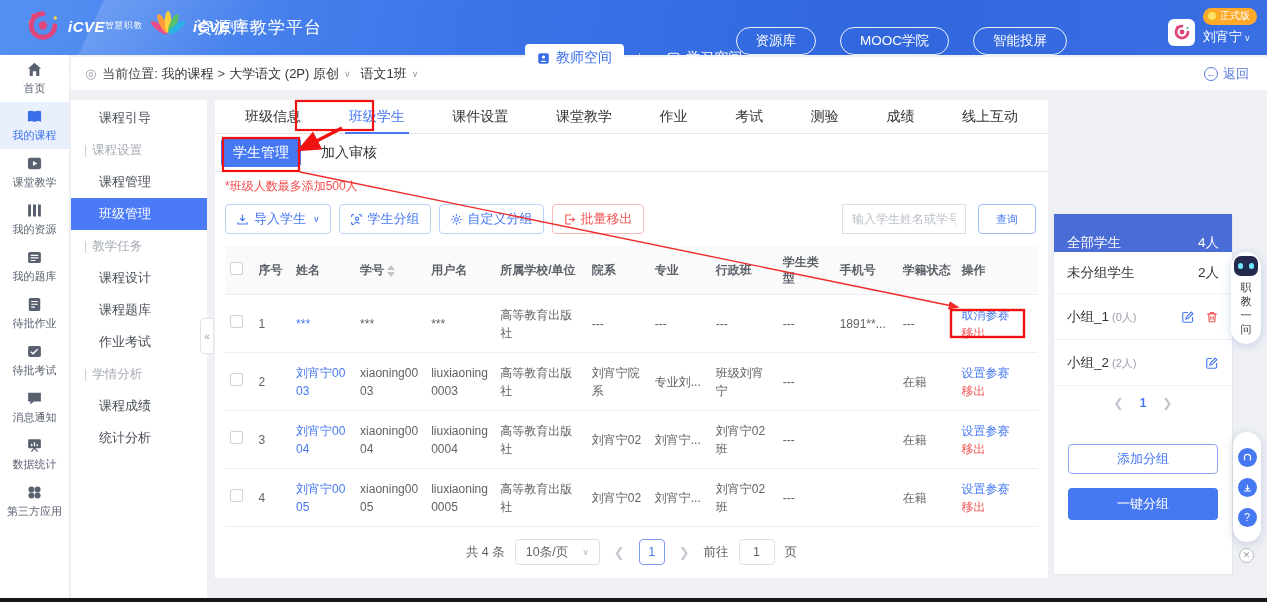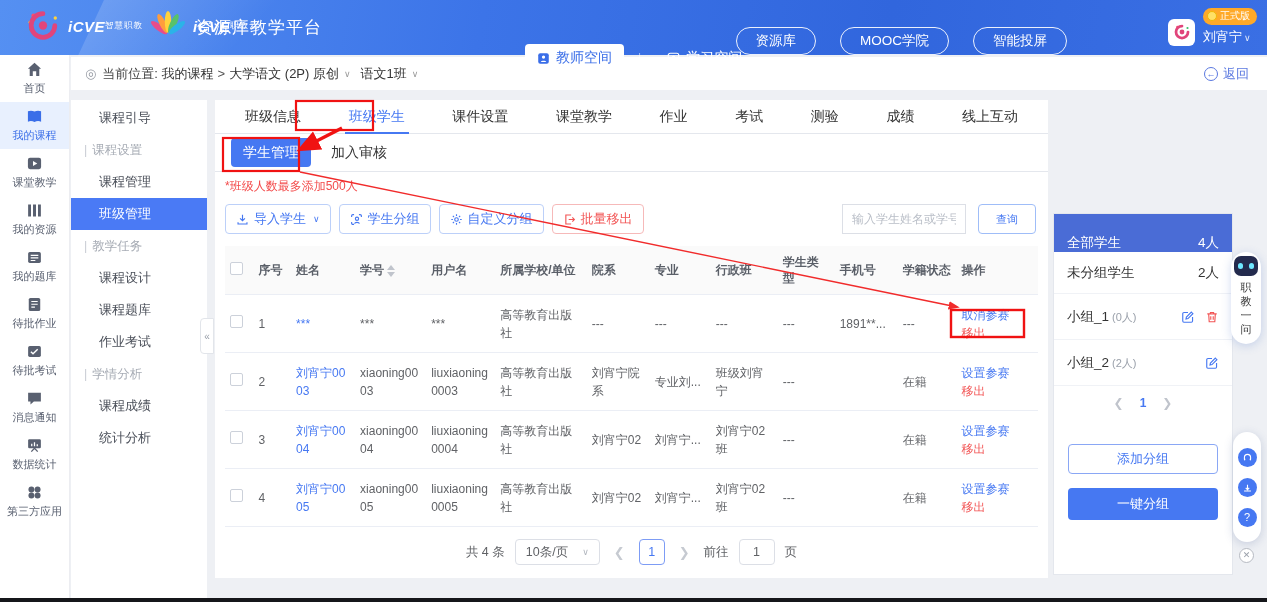--- a/index.html
+++ b/index.html
@@ -62,21 +62,21 @@
     border:1px solid #e2e5ea; border-radius:4px 0 0 4px; color:#9aa0aa; font-size:10px;
     display:flex; align-items:center; justify-content:center; cursor:pointer; z-index:6;}
 
   
   .main-card { position:absolute; left:215px; top:100px; width:833px; height:478px; background:#fff; }
   .tabsrow { display:flex; justify-content:space-between; align-items:center; height:34px; padding:0 30px;
     border-bottom:1px solid #e4e7ed; }
   .tab { position:relative; font-size:14px; color:#333; height:34px; line-height:32px; cursor:pointer; white-space:nowrap;}
   .tab.active { color:#4678f2; }
   .tab.active::after { content:""; position:absolute; left:-4px; right:-4px; bottom:0; height:2px; background:#4678f2; }
-  .subtabsrow { display:flex; align-items:center; height:38px; padding:0 16px; border-bottom:1px solid #e4e7ed; gap:20px;}
+  .subtabsrow { display:flex; align-items:center; height:38px; padding:0 6px; border-bottom:1px solid #e4e7ed; gap:20px;}
   .subtab-btn { height:29px; padding:0 12px; background:#4678f2; color:#fff; font-size:14px; border:none;
     border-radius:4px; cursor:pointer; }
   .subtab-plain { font-size:14px; color:#333; cursor:pointer; }
   .notice { padding:6px 10px 0; font-size:12px; color:#f34b4b; height:24px; }
   .toolbar { display:flex; align-items:center; padding:6px 12px 0 10px; gap:8px; height:40px;}
   .tbtn { display:flex; align-items:center; gap:5px; height:30px; padding:0 10px; background:#fff;
     border:1px solid #bcd0f9; border-radius:4px; color:#4678f2; font-size:13px; cursor:pointer; white-space:nowrap;}
   .tbtn svg { width:13px; height:13px; stroke:#4678f2; fill:none; stroke-width:1.4; }
   .tbtn .caret { font-size:9px; color:#4678f2; margin-left:2px;}
   .tbtn.danger { border-color:#f6b9b9; color:#f25555; }

